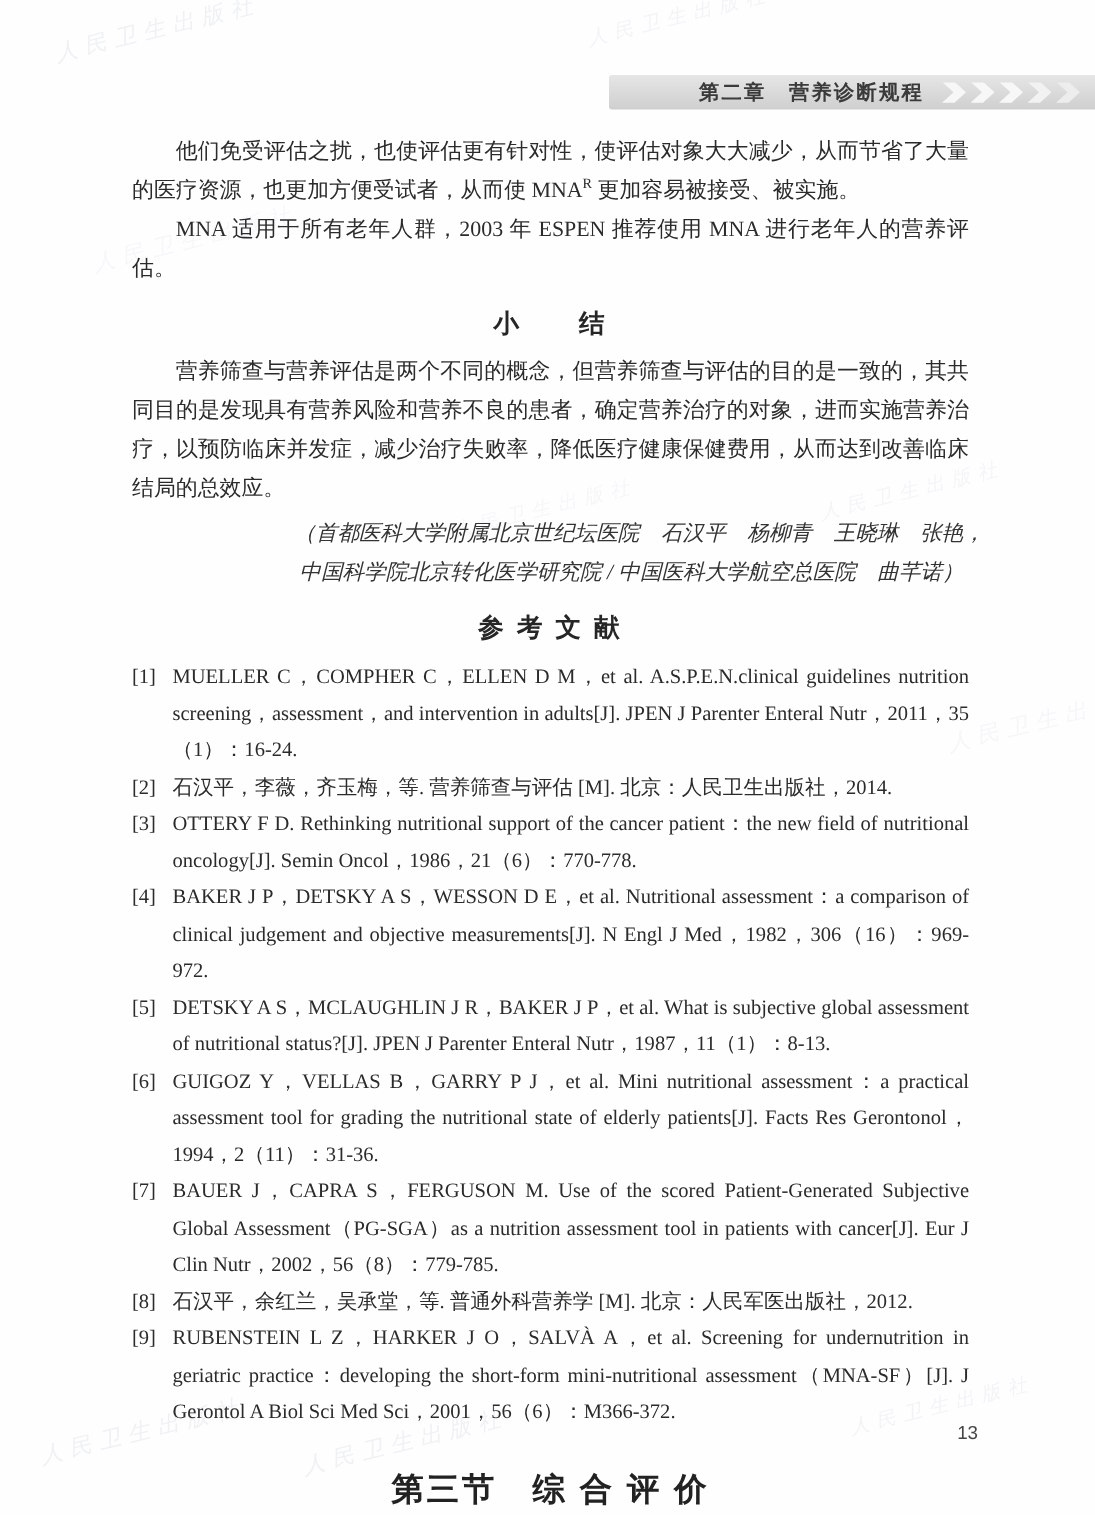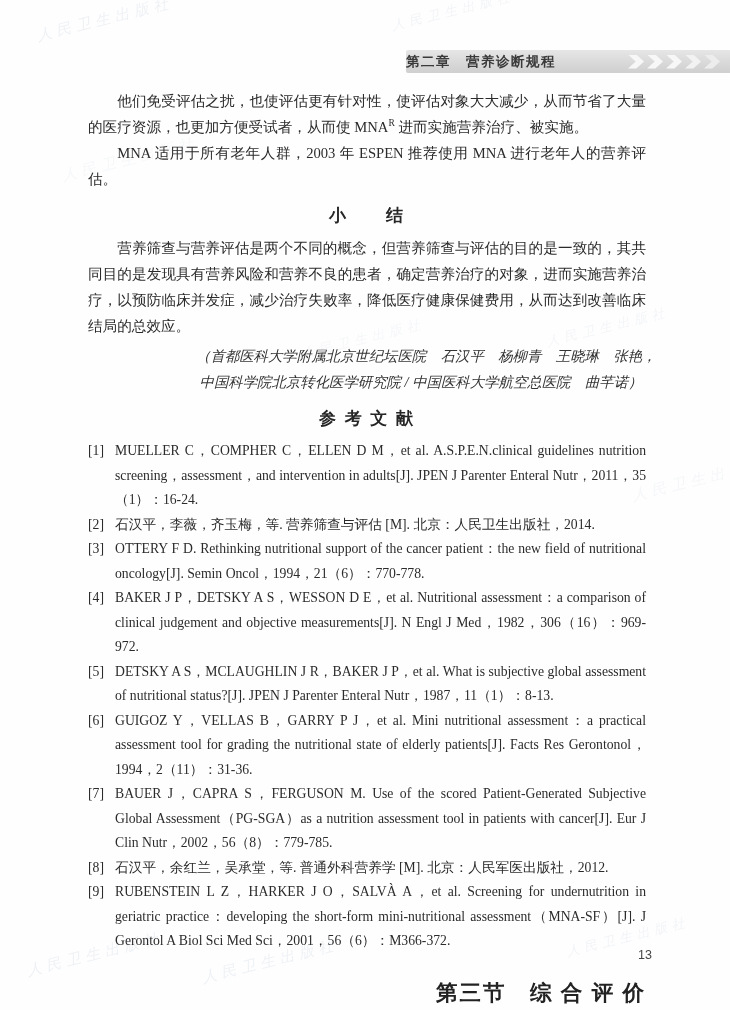--- a/index.html
+++ b/index.html
@@ -32,21 +32,21 @@
   .header-band {
     position: absolute;
     top: 50px;
     right: 0;
     width: 324px;
     height: 23px;
     background: linear-gradient(180deg, #e6e6e6 0%, #d9d9d9 55%, #cfcfcf 100%);
     border-radius: 2px 0 0 2px;
     display: flex;
     align-items: center;
-    justify-content: space-between;
+    justify-content: flex-end;
     padding-right: 10px;
   }
   .chapter-title {
     font-family: "Liberation Sans", "DejaVu Sans", sans-serif;
     font-weight: bold;
     font-size: 13.5px;
     color: #3a3a3a;
     letter-spacing: 1.5px;
     margin-right: 12px;
     white-space: nowrap;
@@ -101,22 +101,22 @@
   .ref {
     display: flex;
     font-size: 13.7px;
     line-height: 24.5px;
   }
   .ref-num { flex: none; width: 27px; }
   .ref-text { flex: 1; text-align: justify; }
 
   h1.section-heading {
     margin: 24px 0 13px 0;
-    text-align: right;
-    font-family: Liberation Serif, serif;
+    text-align: center;
+    font-family: Liberation Sans, sans-serif;
     font-size: 21.5px;
     font-weight: bold;
     letter-spacing: 2px;
     color: #222;
   }
 
   .page-number {
     position: absolute;
     right: 78px;
     bottom: 48px;
@@ -146,21 +146,21 @@
       <span class="chevron"></span>
       <span class="chevron"></span>
       <span class="chevron"></span>
       <span class="chevron"></span>
       <span class="chevron"></span>
     </span>
   </div>
 
   <div class="content">
 
-    <p class="body"><span>他们免受评估之扰，也使评估更有针对性，使评估对象大大减少，从而节省了大量的医疗资源，也更加方便受试者，从而使 MNA</span><sup>R</sup><span> 进而实施营养治疗、被实施。</span></p>
+    <p class="body"><span>他们免受评估之扰，也使评估更有针对性，使评估对象大大减少，从而节省了大量的医疗资源，也更加方便受试者，从而使 MNA</span><sup>R</sup><span> 更加容易被接受、被实施。</span></p>
     <p class="body">MNA 适用于所有老年人群，2003 年 ESPEN 推荐使用 MNA 进行老年人的营养评估。</p>
 
     <h2 class="center-heading">小　　结</h2>
     <p class="body">营养筛查与营养评估是两个不同的概念，但营养筛查与评估的目的是一致的，其共同目的是发现具有营养风险和营养不良的患者，确定营养治疗的对象，进而实施营养治疗，以预防临床并发症，减少治疗失败率，降低医疗健康保健费用，从而达到改善临床结局的总效应。</p>
     <div class="attribution">
       <div>（首都医科大学附属北京世纪坛医院　石汉平　杨柳青　王晓琳　张艳，</div>
       <div>中国科学院北京转化医学研究院 / 中国医科大学航空总医院　曲芊诺）</div>
     </div>
 
     <h2 class="center-heading">参 考 文 献</h2>
@@ -168,21 +168,21 @@
       <div class="ref">
         <span class="ref-num">[1]</span>
         <span class="ref-text">MUELLER C，COMPHER C，ELLEN D M，et al. A.S.P.E.N.clinical guidelines nutrition screening，assessment，and intervention in adults[J]. JPEN J Parenter Enteral Nutr，2011，35（1）：16-24.</span>
       </div>
       <div class="ref">
         <span class="ref-num">[2]</span>
         <span class="ref-text">石汉平，李薇，齐玉梅，等. 营养筛查与评估 [M]. 北京：人民卫生出版社，2014.</span>
       </div>
       <div class="ref">
         <span class="ref-num">[3]</span>
-        <span class="ref-text">OTTERY F D. Rethinking nutritional support of the cancer patient：the new field of nutritional oncology[J]. Semin Oncol，1994，21（6）：770-778.</span>
+        <span class="ref-text">OTTERY F D. Rethinking nutritional support of the cancer patient：the new field of nutritional oncology[J]. Semin Oncol，1986，21（6）：770-778.</span>
       </div>
       <div class="ref">
         <span class="ref-num">[4]</span>
         <span class="ref-text">BAKER J P，DETSKY A S，WESSON D E，et al. Nutritional assessment：a comparison of clinical judgement and objective measurements[J]. N Engl J Med，1982，306（16）：969-972.</span>
       </div>
       <div class="ref">
         <span class="ref-num">[5]</span>
         <span class="ref-text">DETSKY A S，MCLAUGHLIN J R，BAKER J P，et al. What is subjective global assessment of nutritional status?[J]. JPEN J Parenter Enteral Nutr，1987，11（1）：8-13.</span>
       </div>
       <div class="ref">

